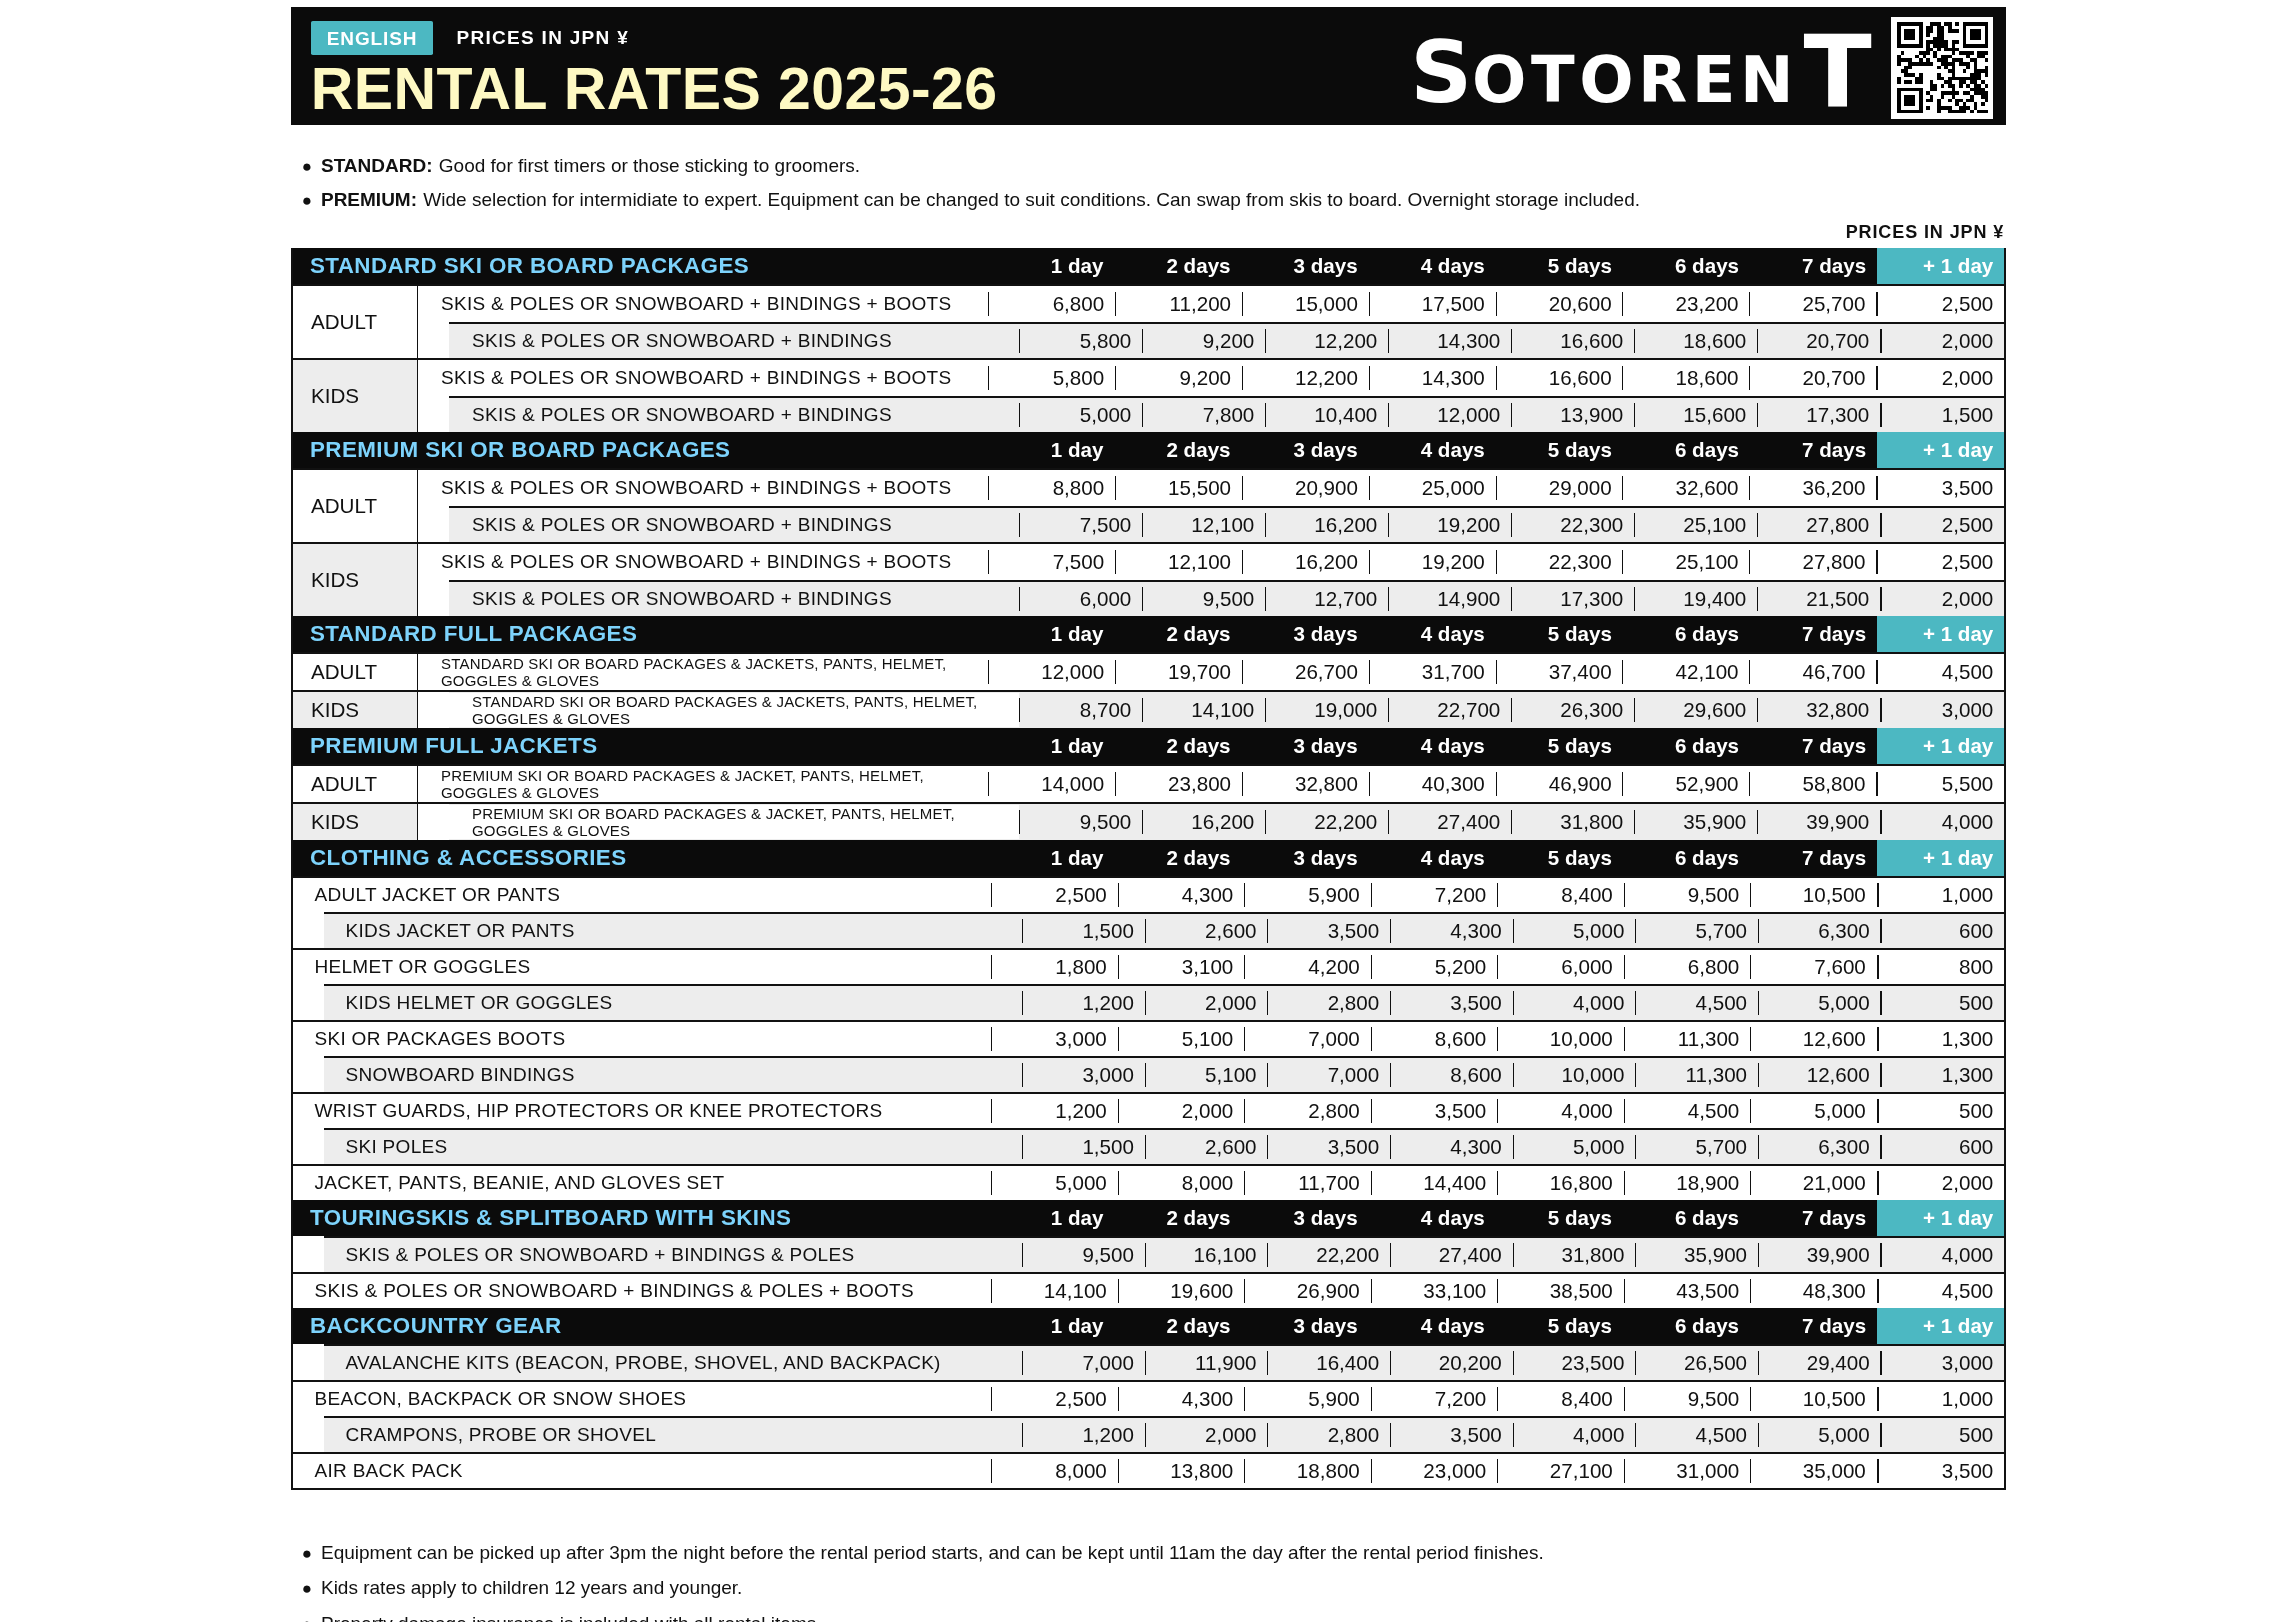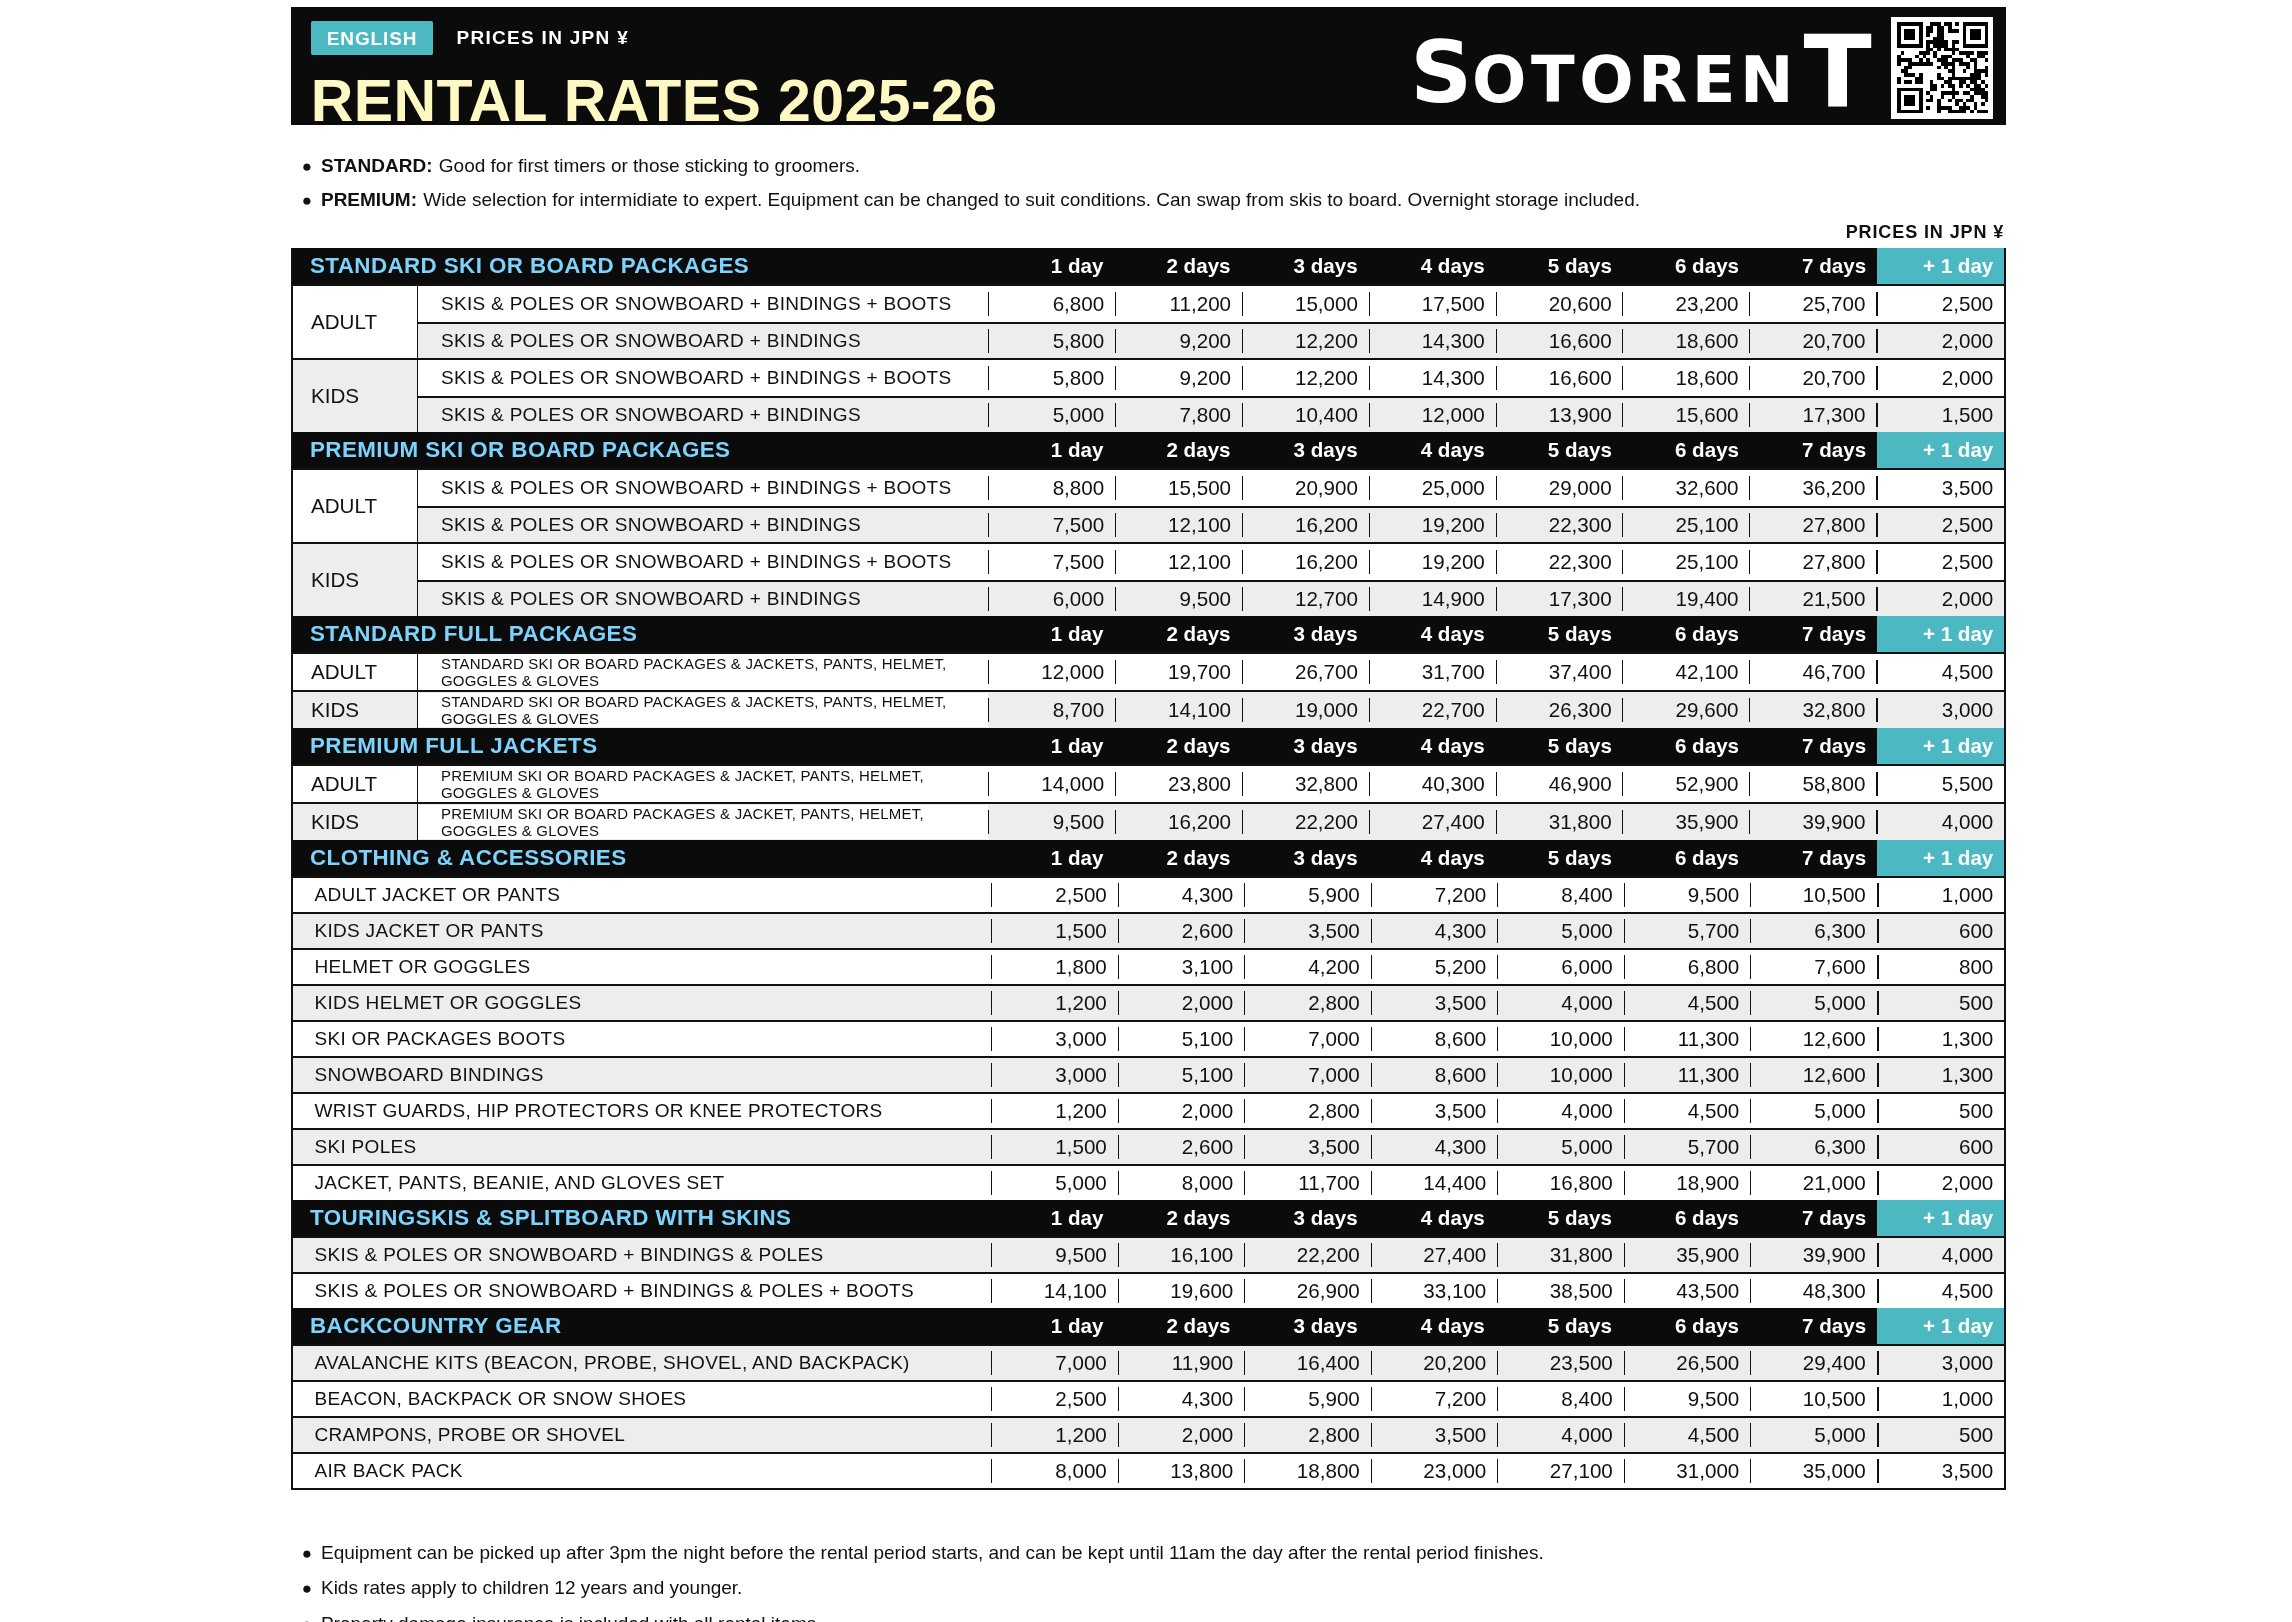--- a/index.html
+++ b/index.html
@@ -9,21 +9,21 @@
     font-family:"Liberation Sans", sans-serif; color:#111; overflow:hidden;
   }
   .content { width:1715px; margin-left:291px; }
 
   
   .topbar {
     margin-top:7.2px; height:118px; background:#0b0b0b;
     display:flex; justify-content:space-between; align-items:stretch;
     padding:10.7px 9px 7.2px 19.7px;
   }
-  .topbar-left { display:flex; flex-direction:column; justify-content:space-between;gap:12px; }
+  .topbar-left { display:flex; flex-direction:column; justify-content:space-between; }
   .badge-row { display:flex; align-items:center; gap:23px; margin-top:3.6px; }
   .badge {
     background:var(--accent,#4CB8C2); color:#fff; font-weight:bold; font-size:19px;
     letter-spacing:0.9px; padding:6.3px 16px 5.4px 16px; border-radius:1.8px;
   }
   .cur-note { color:#fff; font-weight:bold; font-size:19px; letter-spacing:1.3px; }
   .title { color:#fef9c3; font-weight:bold; font-size:59px; letter-spacing:0.4px; margin-bottom:1.8px; }
 
   .topbar-right { display:flex; align-items:center; gap:19.7px; padding-right:3.6px; }
   .logo { color:#fff; font-weight:bold; display:flex; align-items:baseline; line-height:1;
@@ -73,21 +73,21 @@
     width:698px; display:flex; align-items:center; padding-left:21.5px; font-size:19px;
     letter-spacing:0.3px;
   }
   .desc.small { font-size:15px; letter-spacing:0.2px; }
   .price {
     flex:1; display:flex; align-items:center; justify-content:flex-end;
     padding-right:10.7px; font-size:20.6px; border-left:1.8px solid #111;
   }
   .price:last-child { border-left:2.7px solid #111; }
   .shade, .g-row.shade .desc, .g-row.shade .price, .flat-row.shade * { background:#ededed; }
-  .g-row.shade, .flat-row.shade { background:#ededed; }
+  .g-row.shade, .flat-row.shade { background:#ededed;margin-left:31px; }
   .group-label.shade { background:#ededed; }
   .desc.force-white { background:#fff !important; }
 
   
   .footnotes { margin:52px 0 0 10.7px; }
   .footnote { display:flex; align-items:baseline; font-size:19px; margin-bottom:13.4px; }
   .footnote .bullet::before { content:"●"; font-size:17px; margin-right:9px; }
 </style>
 </head>
 <body>

